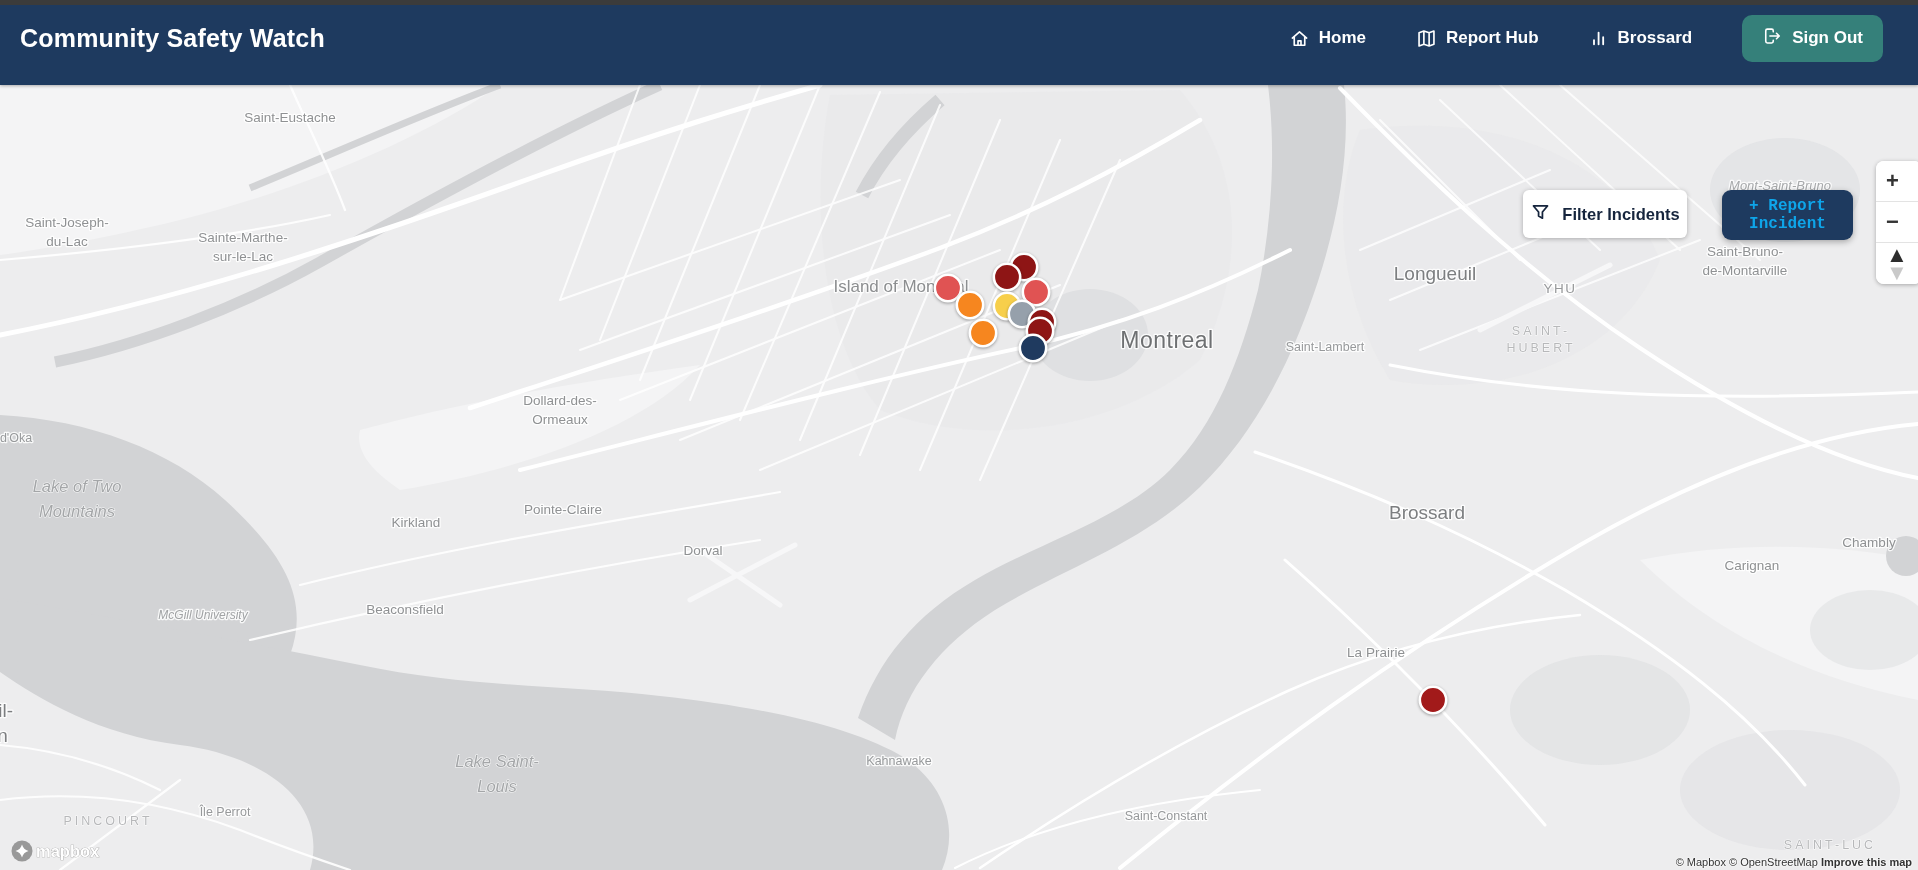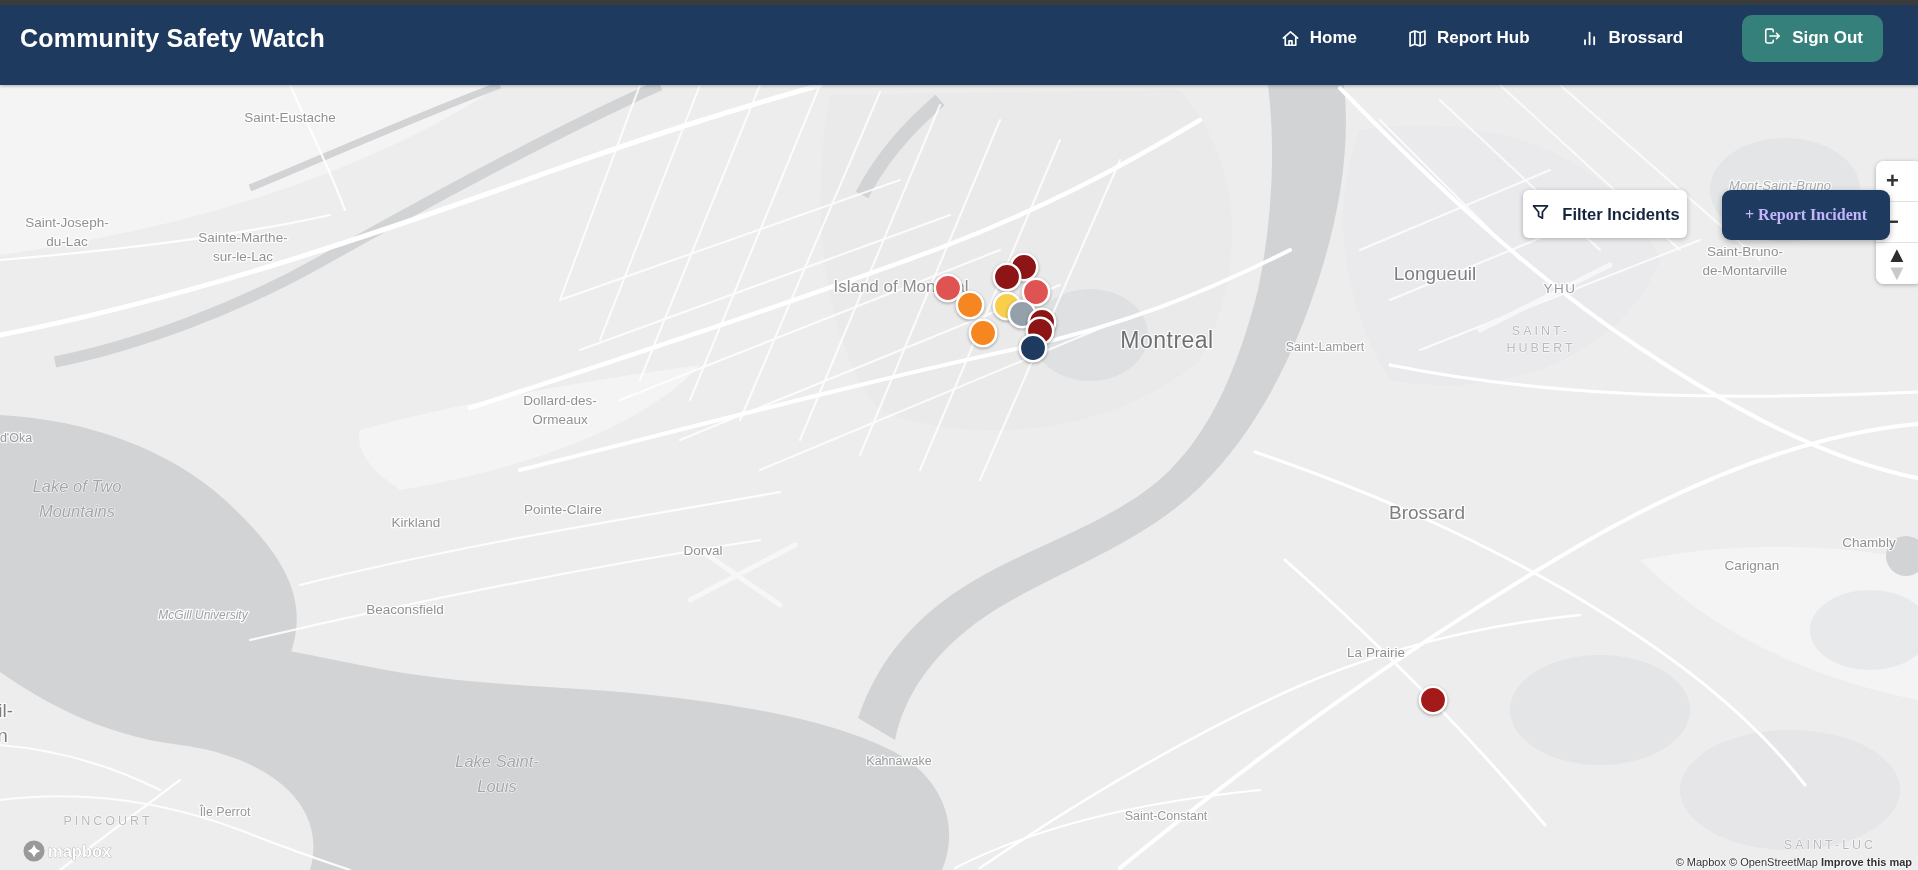--- a/index.html
+++ b/index.html
@@ -9,21 +9,21 @@
   
   .top-strip { position:absolute; left:0; top:0; width:100%; height:5px; background:#3b3b3b; z-index:30; }
   header { position:absolute; left:0; top:5px; width:100%; height:80px; background:#1e3a5f;
            display:flex; align-items:center; justify-content:space-between; padding:0 35px 14px 20px; z-index:25;
            box-shadow:0 1px 3px rgba(0,0,0,.3); }
   .app-title { color:#fff; font-size:25px; font-weight:700; letter-spacing:.2px; }
   nav { display:flex; align-items:center; gap:50px; }
   .nav-item { display:flex; align-items:center; gap:9px; color:#fff; font-size:17px; font-weight:600; cursor:pointer;text-align:right; }
   .nav-item svg { display:block; }
   .signout-btn { display:flex; align-items:center; gap:10px; background:#35807a; color:#fff; border:none;
-                 font-family:inherit; font-size:17px; font-weight:600; padding:11px 20px; border-radius:10px; cursor:pointer;margin-left:9px; }
+                 font-family:inherit; font-size:17px; font-weight:600; padding:11px 20px; border-radius:10px; cursor:pointer; }
 
   
   .map-wrap { position:absolute; left:0; top:85px; width:1918px; height:785px; cursor:grab; }
   .basemap { position:absolute; left:0; top:0; }
 
   .lbl { font-family:"Liberation Sans", sans-serif; text-anchor:middle;
          paint-order:stroke; stroke:#ffffff; stroke-width:2.6px; stroke-linejoin:round; stroke-opacity:.85; }
   .town    { font-size:13.5px; fill:#8f9193; }
   .town-sm { font-size:12.5px; fill:#97999b; }
   .city    { font-size:23px;   fill:#6e7072; letter-spacing:.5px; }
@@ -35,35 +35,35 @@
   .poi     { font-size:12px;   fill:#a1a3a5; font-style:italic; }
   .code    { font-size:13.5px; fill:#97999b; letter-spacing:1.5px; }
 
   .mk { stroke:#fff; stroke-width:2.6px; filter:drop-shadow(0 1px 1.5px rgba(0,0,0,.35)); cursor:pointer; }
 
   
   .filter-btn { position:absolute; left:1523px; top:105px; width:164px; height:48px; background:#fff;
                 border:none; border-radius:6px; box-shadow:0 1px 5px rgba(0,0,0,.28); cursor:pointer;
                 display:flex; align-items:center; justify-content:center; gap:11px;
                 font-family:inherit; font-size:16.5px; font-weight:600; color:#16253d; z-index:6; }
-  .report-btn { position:absolute; left:1722px; top:105px; width:168px; height:50px; background:#1e3a5f;
+  .report-btn { position:absolute; left:1722px; top:105px; width:131px; height:50px; background:#1e3a5f;
                 border:none; border-radius:9px; box-shadow:0 2px 6px rgba(0,0,0,.3); cursor:pointer;
                 display:flex; align-items:center; justify-content:center;
-                font-family:Liberation Serif, serif; font-size:16px; font-weight:600; color:#c4b5fd; z-index:6; }
+                font-family:Liberation Mono, monospace; font-size:16px; font-weight:600; color:#0ea5e9; z-index:6; }
   .zoom-ctrl { position:absolute; left:1876px; top:76px; width:46px; background:#fff; border-radius:8px;
                box-shadow:0 1px 4px rgba(0,0,0,.3); overflow:hidden; z-index:4; }
   .zoom-ctrl .zbtn { width:100%; height:41px; background:#fff; border:none; border-bottom:1px solid #e3e3e3;
                      font-size:22px; font-weight:700; color:#333; cursor:pointer; display:flex; flex-direction:column;
                      align-items:flex-start; justify-content:center; padding-left:10px; font-family:inherit; }
   .zoom-ctrl .zbtn:last-child { border-bottom:none; }
   .pitch { font-size:12px; line-height:.78; font-weight:400; }
   .pitch .up { color:#2d2d2d; } .pitch .dn { color:#c9c9c9; }
 
   
-  .mapbox-logo { position:absolute; left:22px; bottom:6px; display:flex; align-items:center; cursor:pointer; z-index:6; }
+  .mapbox-logo { position:absolute; left:10px; bottom:6px; display:flex; align-items:center; cursor:pointer; z-index:6; }
   .attribution { position:absolute; right:6px; bottom:2px; font-size:11px; color:#333; z-index:6;
                  text-shadow:0 0 2px #fff, 0 0 2px #fff, 0 0 3px #fff; }
   .attribution a { color:#333; text-decoration:none; cursor:pointer; }
   .attribution .bold { font-weight:700; }
 </style>
 </head>
 <body>
 
 <div class="screen">
   <div class="top-strip"></div>

